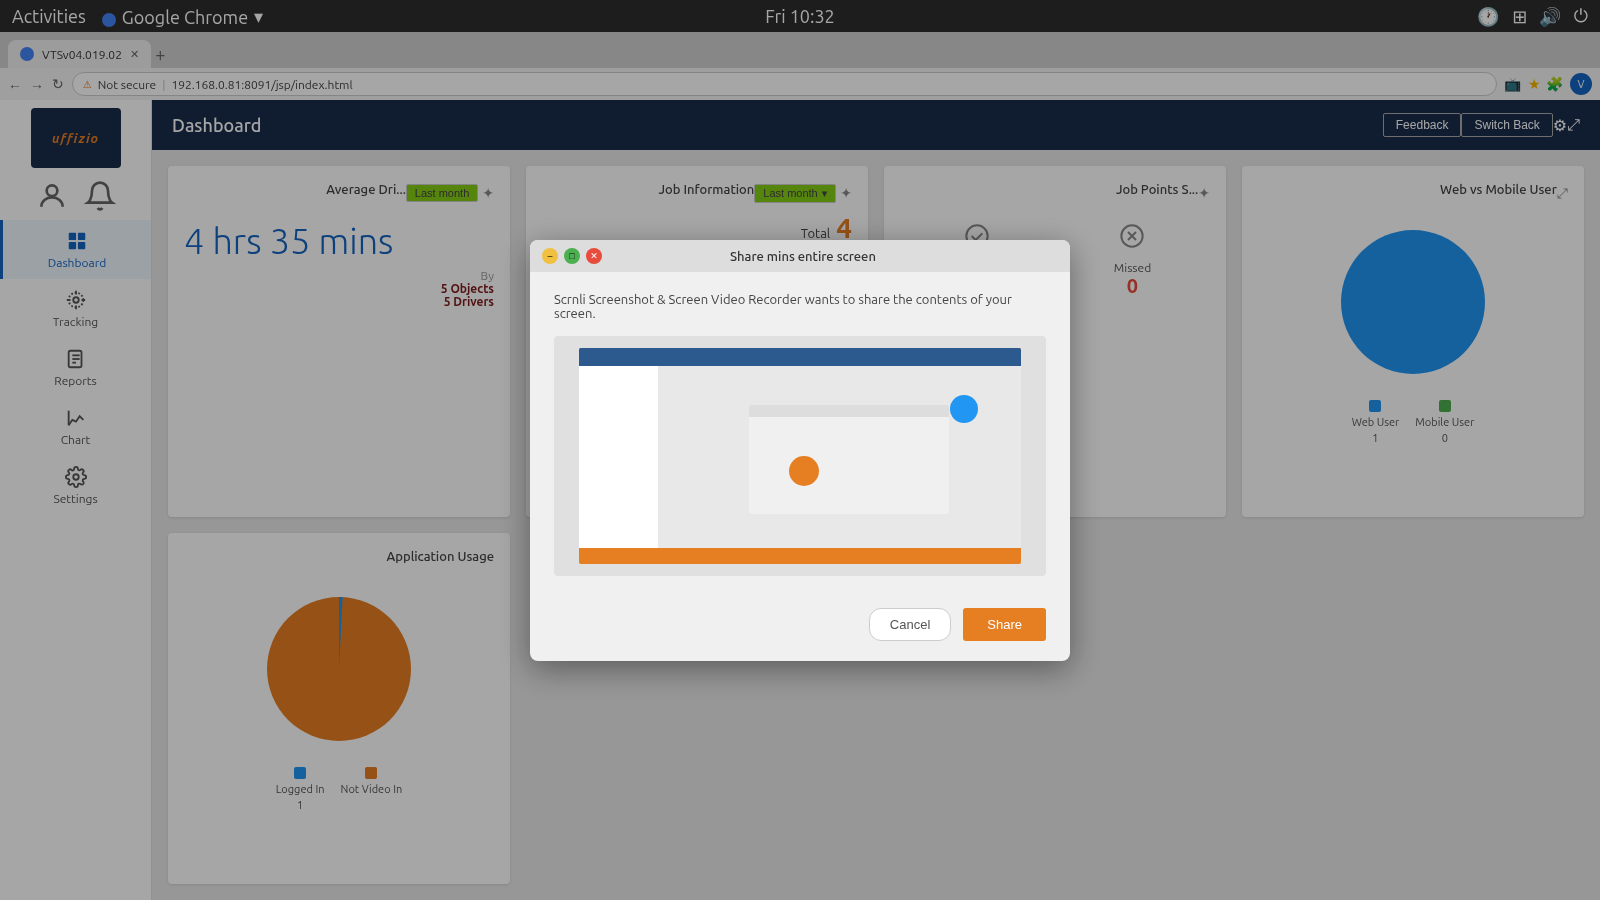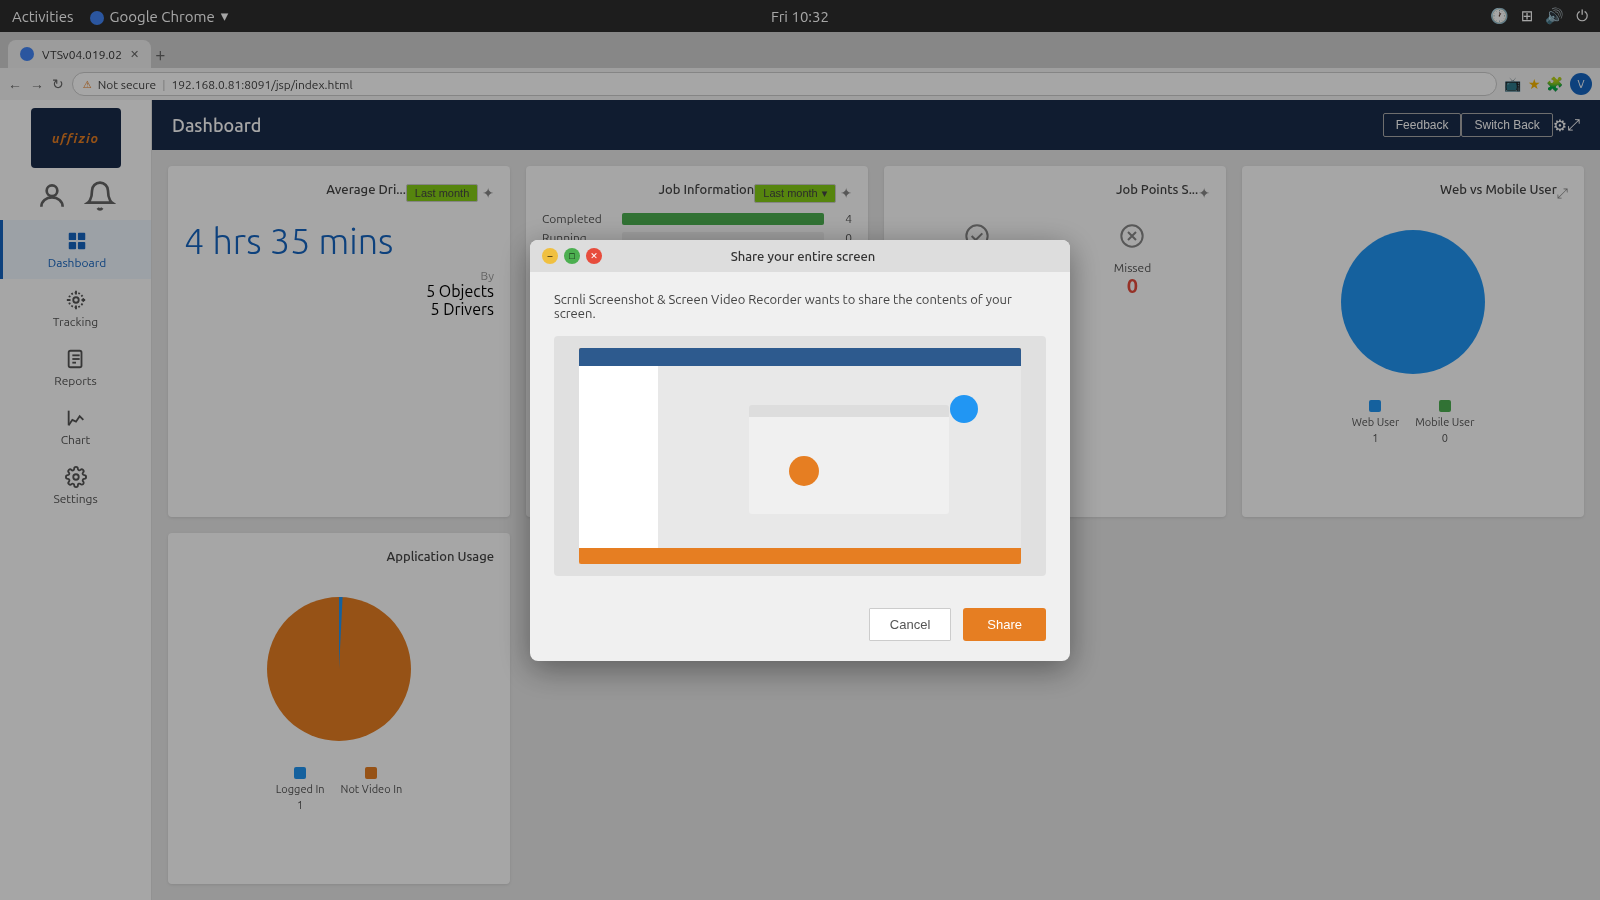--- a/index.html
+++ b/index.html
@@ -7,21 +7,21 @@
 
     
     .os-bar {
       height: 32px;
       background: #2d2d2d;
       display: flex;
       align-items: center;
       justify-content: space-between;
       padding: 0 12px;
       color: #fff;
-      font-size: 15px;
+      font-size: 18px;
     }
     .os-bar-left { display: flex; align-items: center; gap: 16px; }
     .os-bar-center { position: absolute; left: 50%; transform: translateX(-50%); }
     .os-bar-right { display: flex; align-items: center; gap: 12px; }
 
     
     .browser-chrome {
       background: #e8e8e8;
       height: 68px;
     }
@@ -212,21 +212,21 @@
       background: #84cc16;
       border-radius: 2px;
     }
     .time-display {
       font-size: 36px;
       font-weight: 300;
       color: #1565c0;
       margin: 16px 0 8px 0;
     }
     .driver-meta { font-size: 12px; color: #999; text-align: right; }
-    .driver-link { color: #000000; font-size: 16px; }
+    .driver-link { color: #7f1d1d; font-size: 12px; font-weight: bold; }
 
     
     .job-info-card {
       grid-column: 2;
       grid-row: 1;
     }
     .job-total {
       text-align: right;
       margin-bottom: 8px;
       font-size: 13px;
@@ -404,21 +404,21 @@
       gap: 12px;
       padding: 12px 24px 20px;
     }
     .btn-cancel {
       padding: 8px 20px;
       border: 1px solid #ccc;
       background: #fff;
       color: #555;
       font-size: 13px;
       cursor: pointer;
-      border-radius: 1px;
+      border-radius: 12px;
     }
     .btn-share {
       padding: 8px 24px;
       border: none;
       background: #e67e22;
       color: #fff;
       font-size: 13px;
       cursor: pointer;
       border-radius: 3px;
       font-weight: 500;
@@ -572,20 +572,24 @@
       <div class="card job-info-card">
         <div class="card-header">
           <span class="card-title">Job Information</span>
           <div style="display:flex;gap:4px;align-items:center;">
             <button class="dropdown-btn">
               <span>Last month</span> ▾
             </button>
             <span style="cursor:pointer;color:#888;font-size:14px;">✦</span>
           </div>
         </div>
+        <div class="job-total">
+          <span>Total</span>&nbsp;
+          <span class="job-total-num">4</span>
+        </div>
         <div class="job-row">
           <span style="width:72px;font-size:12px;">Completed</span>
           <div class="job-bar-container">
             <div class="job-bar green" style="width:100%;"></div>
           </div>
           <span class="job-count">4</span>
         </div>
         <div class="job-row">
           <span style="width:72px;font-size:12px;">Running</span>
           <div class="job-bar-container">
@@ -686,21 +690,21 @@
 </div>
 
 <div class="overlay">
   <div class="modal">
     <div class="modal-titlebar">
       <div class="modal-controls">
         <button class="modal-ctrl-btn modal-ctrl-min">–</button>
         <button class="modal-ctrl-btn modal-ctrl-max">□</button>
         <button class="modal-ctrl-btn modal-ctrl-close">✕</button>
       </div>
-      <div class="modal-title-center">Share your entire screen</div>
+      <div class="modal-title-center">Share mins entire screen</div>
       <div style="width:54px;"></div>
     </div>
     <div class="modal-body">
       <p class="modal-desc">Scrnli Screenshot &amp; Screen Video Recorder wants to share the contents of your screen.</p>
       <div class="screen-preview">
         <div class="preview-inner">
           <div class="preview-browser-bar"></div>
           <div class="preview-content">
             <div class="preview-sidebar"></div>
             <div class="preview-main">

